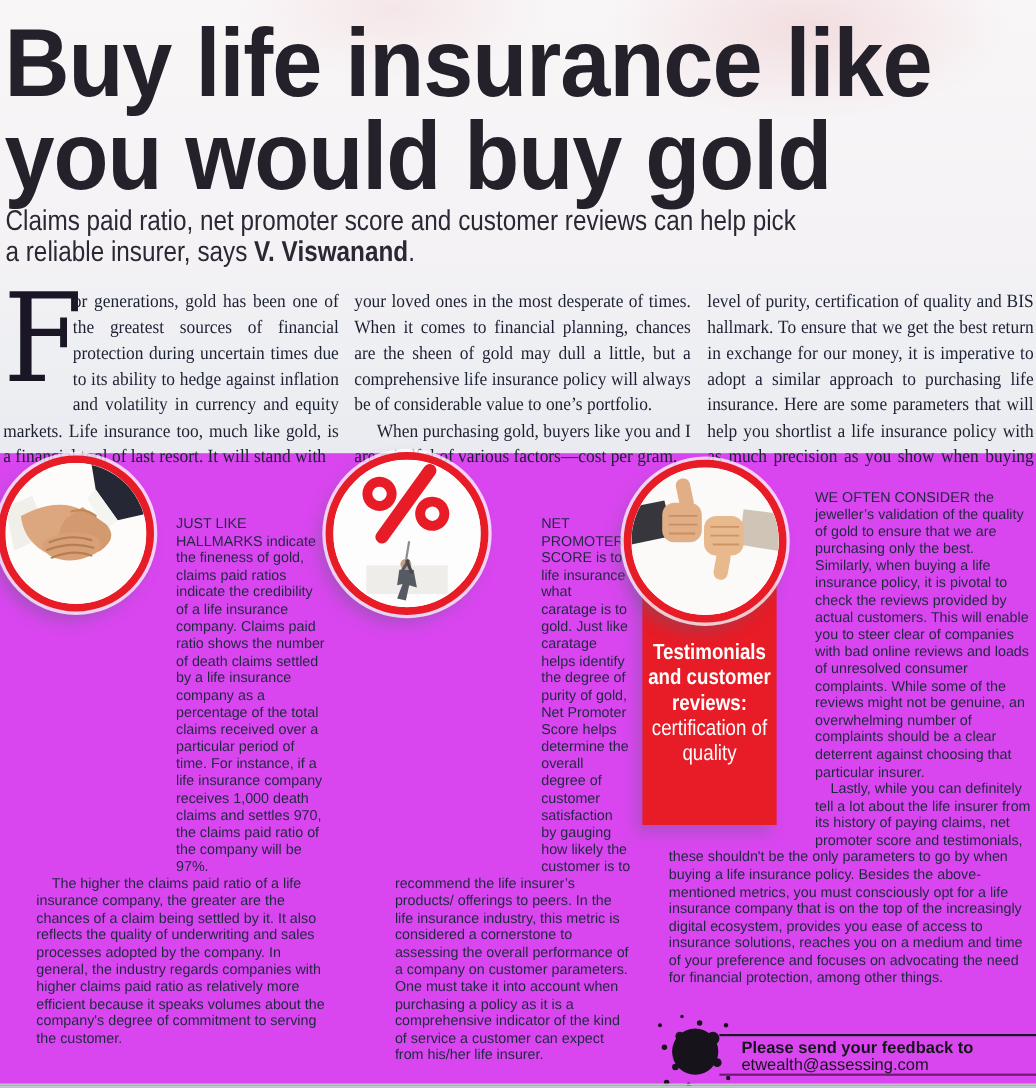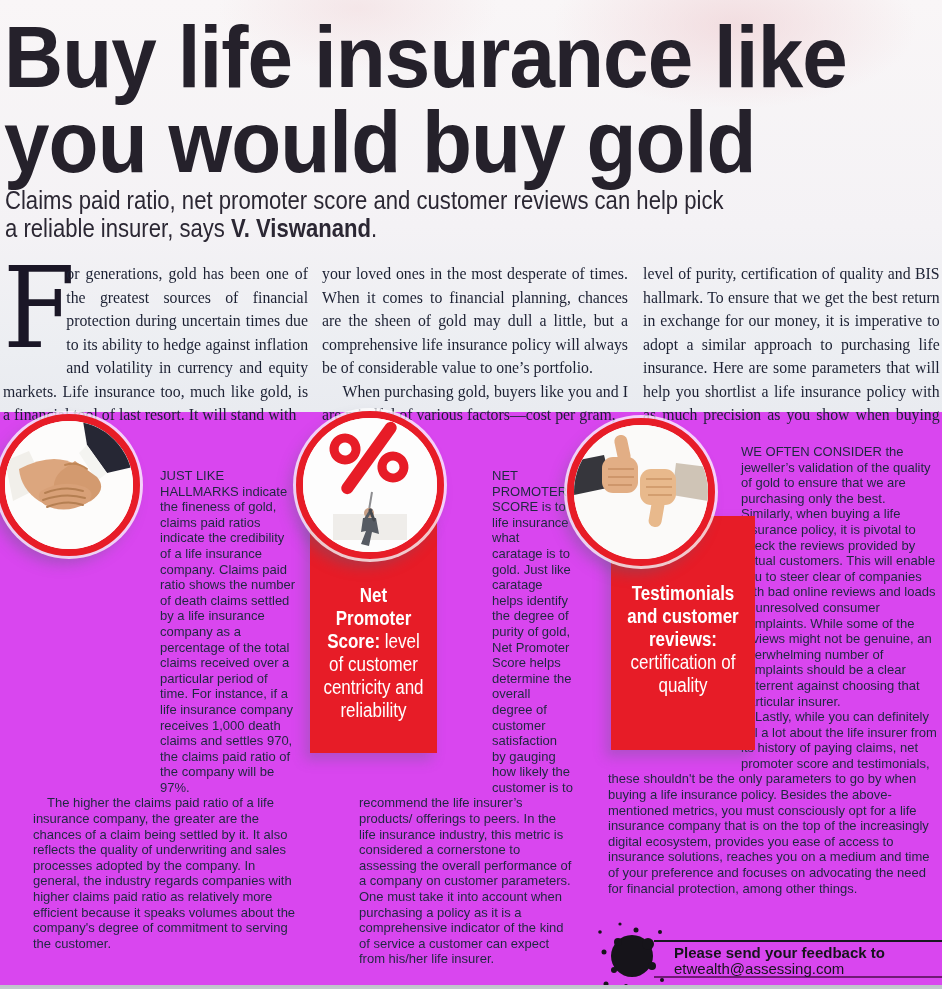--- a/index.html
+++ b/index.html
@@ -124,23 +124,20 @@
       <path d="M42,86 Q62,78 78,84" stroke="#b57f52" stroke-width="2" fill="none" stroke-linecap="round"></path>
       <path d="M60,44 Q72,40 82,48" stroke="#c08757" stroke-width="2" fill="none" stroke-linecap="round"></path>
     </svg>
   </div>
   <div class="panel-text" style="left:33px; top:468px; width:264px;">
     <span class="wrap-spacer" style="width:127px;"></span>
     <p><b>JUST LIKE HALLMARKS</b><span> indicate the fineness of gold, claims paid ratios indicate the credibility of a life insurance company. Claims paid ratio shows the number of death claims settled by a life insurance company as a percentage of the total claims received over a particular period of time. For instance, if a life insurance company receives 1,000 death claims and settles 970, the claims paid ratio of the company will be 97%.</span></p>
     <p class="ind">The higher the claims paid ratio of a life insurance company, the greater are the chances of a claim being settled by it. It also reflects the quality of underwriting and sales processes adopted by the company. In general, the industry regards companies with higher claims paid ratio as relatively more efficient because it speaks volumes about the company's degree of commitment to serving the customer.</p>
   </div>
 
-  <div class="badge" style="left:310px; top:518px; width:127px; height:235px; padding:66px 10px 0 10px;">
-    <div class="badge-text cx85"><b>Net Promoter Score:</b><span> level of customer centricity and reliability</span></div>
-  </div>
   <div class="circle" style="left:296px; top:411px; width:148px; height:148px;">
     <svg viewBox="0 0 134 134">
       <rect x="0" y="0" width="134" height="134" fill="#fdfdfd"></rect>
       <rect x="30" y="96" width="74" height="26" fill="#efedea"></rect>
       <g transform="rotate(-18 66 40)">
         <circle cx="46" cy="24" r="11" fill="none" stroke="#e71c27" stroke-width="9"></circle>
         <circle cx="86" cy="56" r="11" fill="none" stroke="#e71c27" stroke-width="9"></circle>
         <line x1="36" y1="62" x2="96" y2="18" stroke="#e71c27" stroke-width="12" stroke-linecap="round"></line>
       </g>
       <line x1="69" y1="74" x2="66" y2="92" stroke="#8d8d90" stroke-width="2"></line>
@@ -149,21 +146,21 @@
       <line x1="62" y1="102" x2="68" y2="92" stroke="#565b63" stroke-width="3" stroke-linecap="round"></line>
       <line x1="71" y1="102" x2="67" y2="92" stroke="#45494f" stroke-width="3" stroke-linecap="round"></line>
     </svg>
   </div>
   <div class="panel-text" style="left:346px; top:468px; width:214px;margin-left:13px;">
     <span class="wrap-spacer" style="width:133px;"></span>
     <p><b>NET PROMOTER SCORE</b><span> is to life insurance what caratage is to gold. Just like caratage helps identify the degree of purity of gold, Net Promoter Score helps determine the overall degree of customer satisfaction by gauging how likely the customer is to recommend the life insurer’s products/ offerings to peers. In the life insurance industry, this metric is considered a cornerstone to assessing the overall performance of a company on customer parameters. One must take it into account when purchasing a policy as it is a comprehensive indicator of the kind of service a customer can expect from his/her life insurer.</span></p>
     <p class="ind"></p>
   </div>
 
-  <div class="badge" style="left:611px; top:516px; width:144px; height:234px; padding:66px 4px 0 4px;">
+  <div class="badge" style="left:584px; top:516px; width:122px; height:234px; padding:66px 4px 0 4px;">
     <div class="badge-text cx85"><b>Testimonials and customer reviews:</b><span> certification of quality</span></div>
   </div>
   <div class="circle" style="left:567px; top:418px; width:148px; height:148px;">
     <svg viewBox="0 0 134 134">
       <rect x="0" y="0" width="134" height="134" fill="#fbfaf9"></rect>
       <polygon points="0,36 30,30 38,62 0,70" fill="#36363c"></polygon>
       <g>
         <rect x="28" y="32" width="36" height="36" rx="11" fill="#e2ae85"></rect>
         <rect x="42" y="10" width="13" height="28" rx="6" fill="#e2ae85" transform="rotate(-12 48 24)"></rect>
         <path d="M34,44 H60 M34,52 H60 M34,60 H58" stroke="#c78f63" stroke-width="1.6" fill="none"></path>

